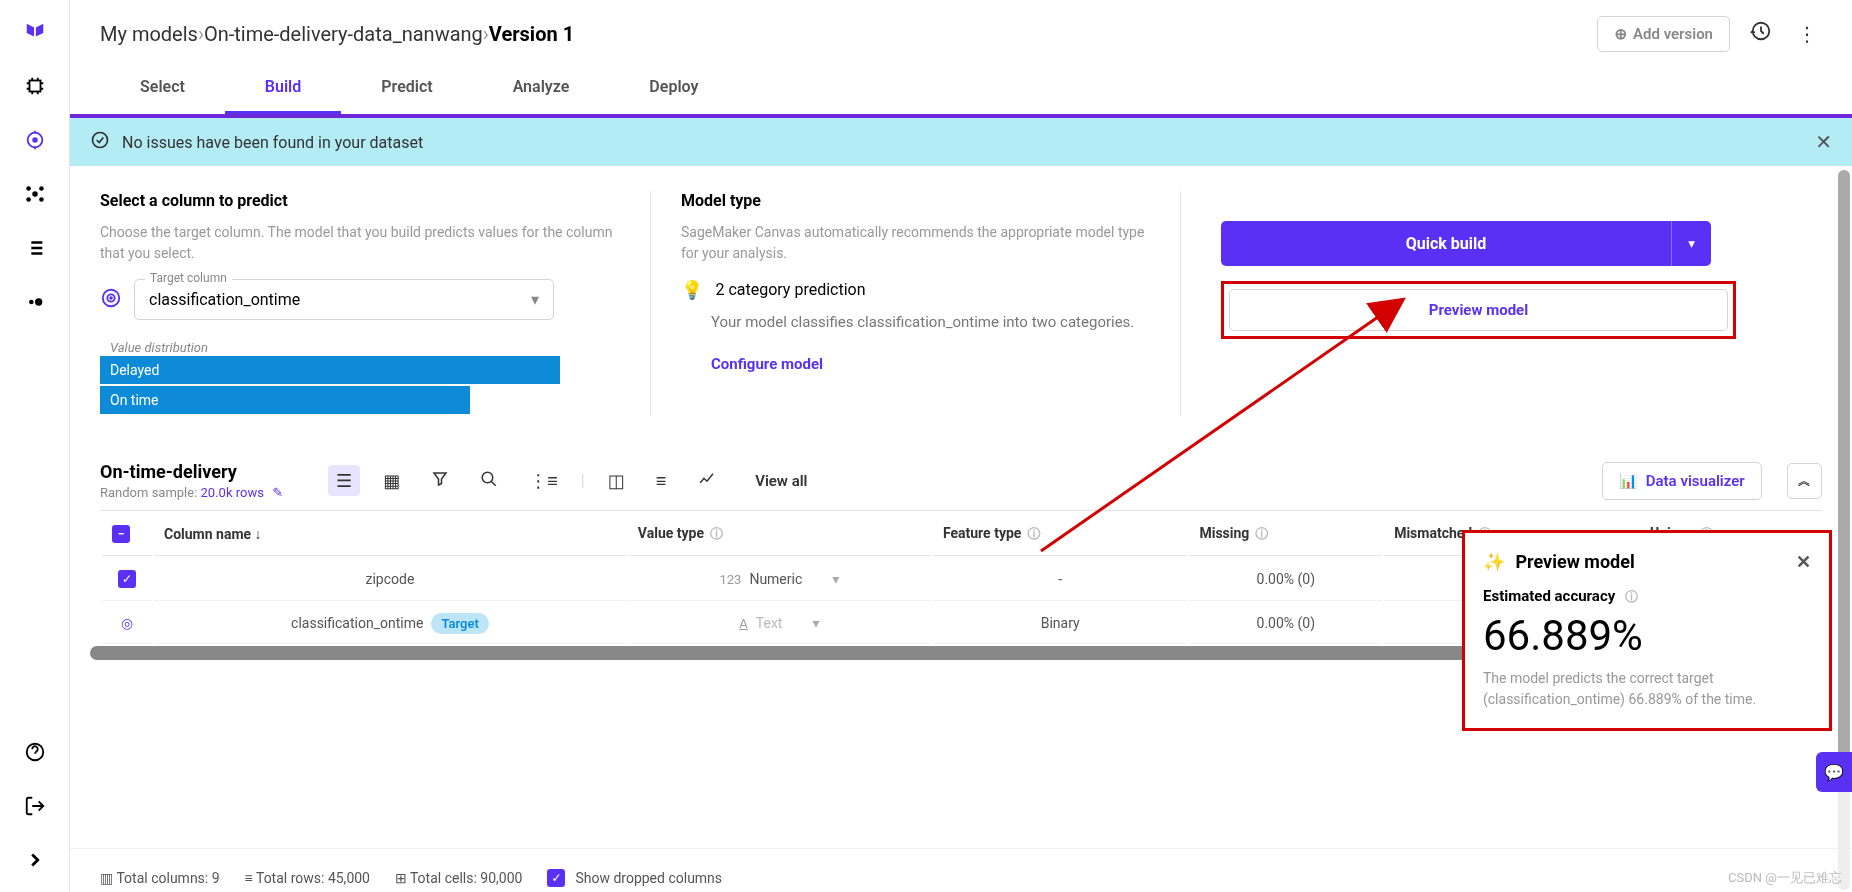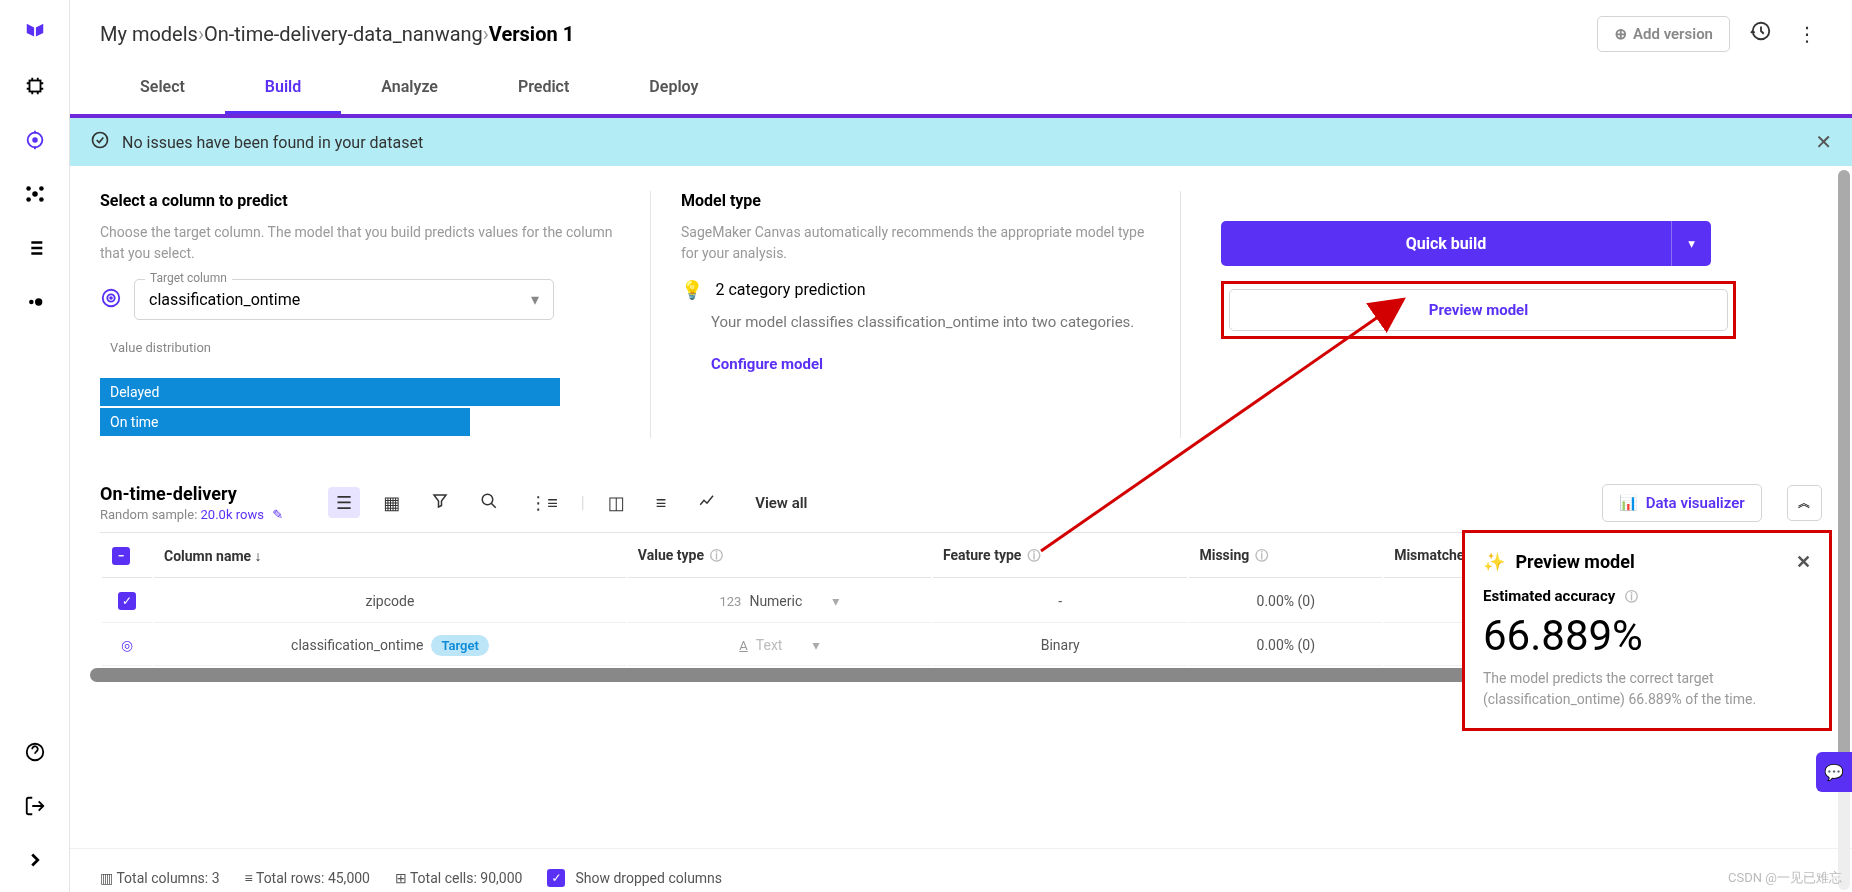--- a/index.html
+++ b/index.html
@@ -35,21 +35,21 @@
 
 h3 { font-size: 16px; font-weight: 700; margin-bottom: 12px; }
 .desc { color: #999; font-size: 14px; line-height: 1.5; margin-bottom: 15px; }
 
 .target-row { display: flex; align-items: center; gap: 12px; margin-top: 15px; }
 .target-icon { color: #5a31f4; }
 .select-box { border: 1px solid #d4d4d8; border-radius: 5px; padding: 10px 14px; width: 420px; display: flex; align-items: center; position: relative; cursor: pointer; }
 .select-box .label { position: absolute; top: -9px; left: 10px; background: #fff; padding: 0 5px; font-size: 12px; color: #888; }
 .select-box .arrow { margin-left: auto; color: #888; }
 
-.dist-label { font-size: 13px; color: #888; margin-top: 20px; margin-bottom: 23px; margin-left: 10px; }
+.dist-label { font-size: 13px; color: #888; margin-top: 20px; margin-bottom: 1px; margin-left: 10px; font-style: italic; }
 .bar { background: #0d8bd9; color: #fff; padding: 6px 10px; margin-bottom: 2px; font-size: 14px; }
 .bar.b1 { width: 460px; }
 .bar.b2 { width: 370px; }
 
 .bulb-row { display: flex; align-items: center; gap: 12px; margin-bottom: 10px; }
 .bulb { color: #5a31f4; font-size: 18px; }
 .model-desc { color: #777; font-size: 15px; line-height: 1.6; margin-left: 30px; margin-bottom: 20px; }
 .config-link { color: #5a31f4; font-weight: 700; font-size: 15px; margin-left: 30px; cursor: pointer; }
 
 .quick-build { display: flex; width: 490px; margin-top: 30px; border-radius: 11px; }
@@ -183,22 +183,22 @@
       <button class="icon-btn"><svg width="22" height="22" viewBox="0 0 24 24" fill="none" stroke="currentColor" stroke-width="2">
             <path d="M3 12a9 9 0 109-9 9 9 0 00-9 9zM3 12l-2 2M3 12l2 2M12 7v5l3 3"></path>
           </svg></button>
       <button class="icon-btn">⋮</button>
     </div>
   </div>
 
   <div class="tabs">
     <div class="tab">Select</div>
     <div class="tab active">Build</div>
+    <div class="tab">Predict</div>
     <div class="tab">Analyze</div>
-    <div class="tab">Predict</div>
     <div class="tab">Deploy</div>
   </div>
 
   <div class="banner">
     <span><svg width="20" height="20" viewBox="0 0 24 24" fill="none" stroke="#333" stroke-width="2">
           <circle cx="12" cy="12" r="9"></circle>
           <path d="M8 12l3 3 5-6"></path>
         </svg></span>
     <span>No issues have been found in your dataset</span>
     <span class="close">✕</span>
@@ -322,21 +322,21 @@
           <td>0.00% (0)</td>
           <td>2</td>
         </tr>
       </tbody>
     </table>
   </div>
 
   <div class="hscroll"></div>
 
   <div class="footer">
-    <span>▥ <span>Total columns: 3</span></span>
+    <span>▥ <span>Total columns: 9</span></span>
     <span>≡ <span>Total rows: 45,000</span></span>
     <span>⊞ <span>Total cells: 90,000</span></span>
     <span class="chk">
         <span class="check on"></span>
         <span>Show dropped columns</span>
       </span>
   </div>
 </div>
 
 <div class="preview-panel">

